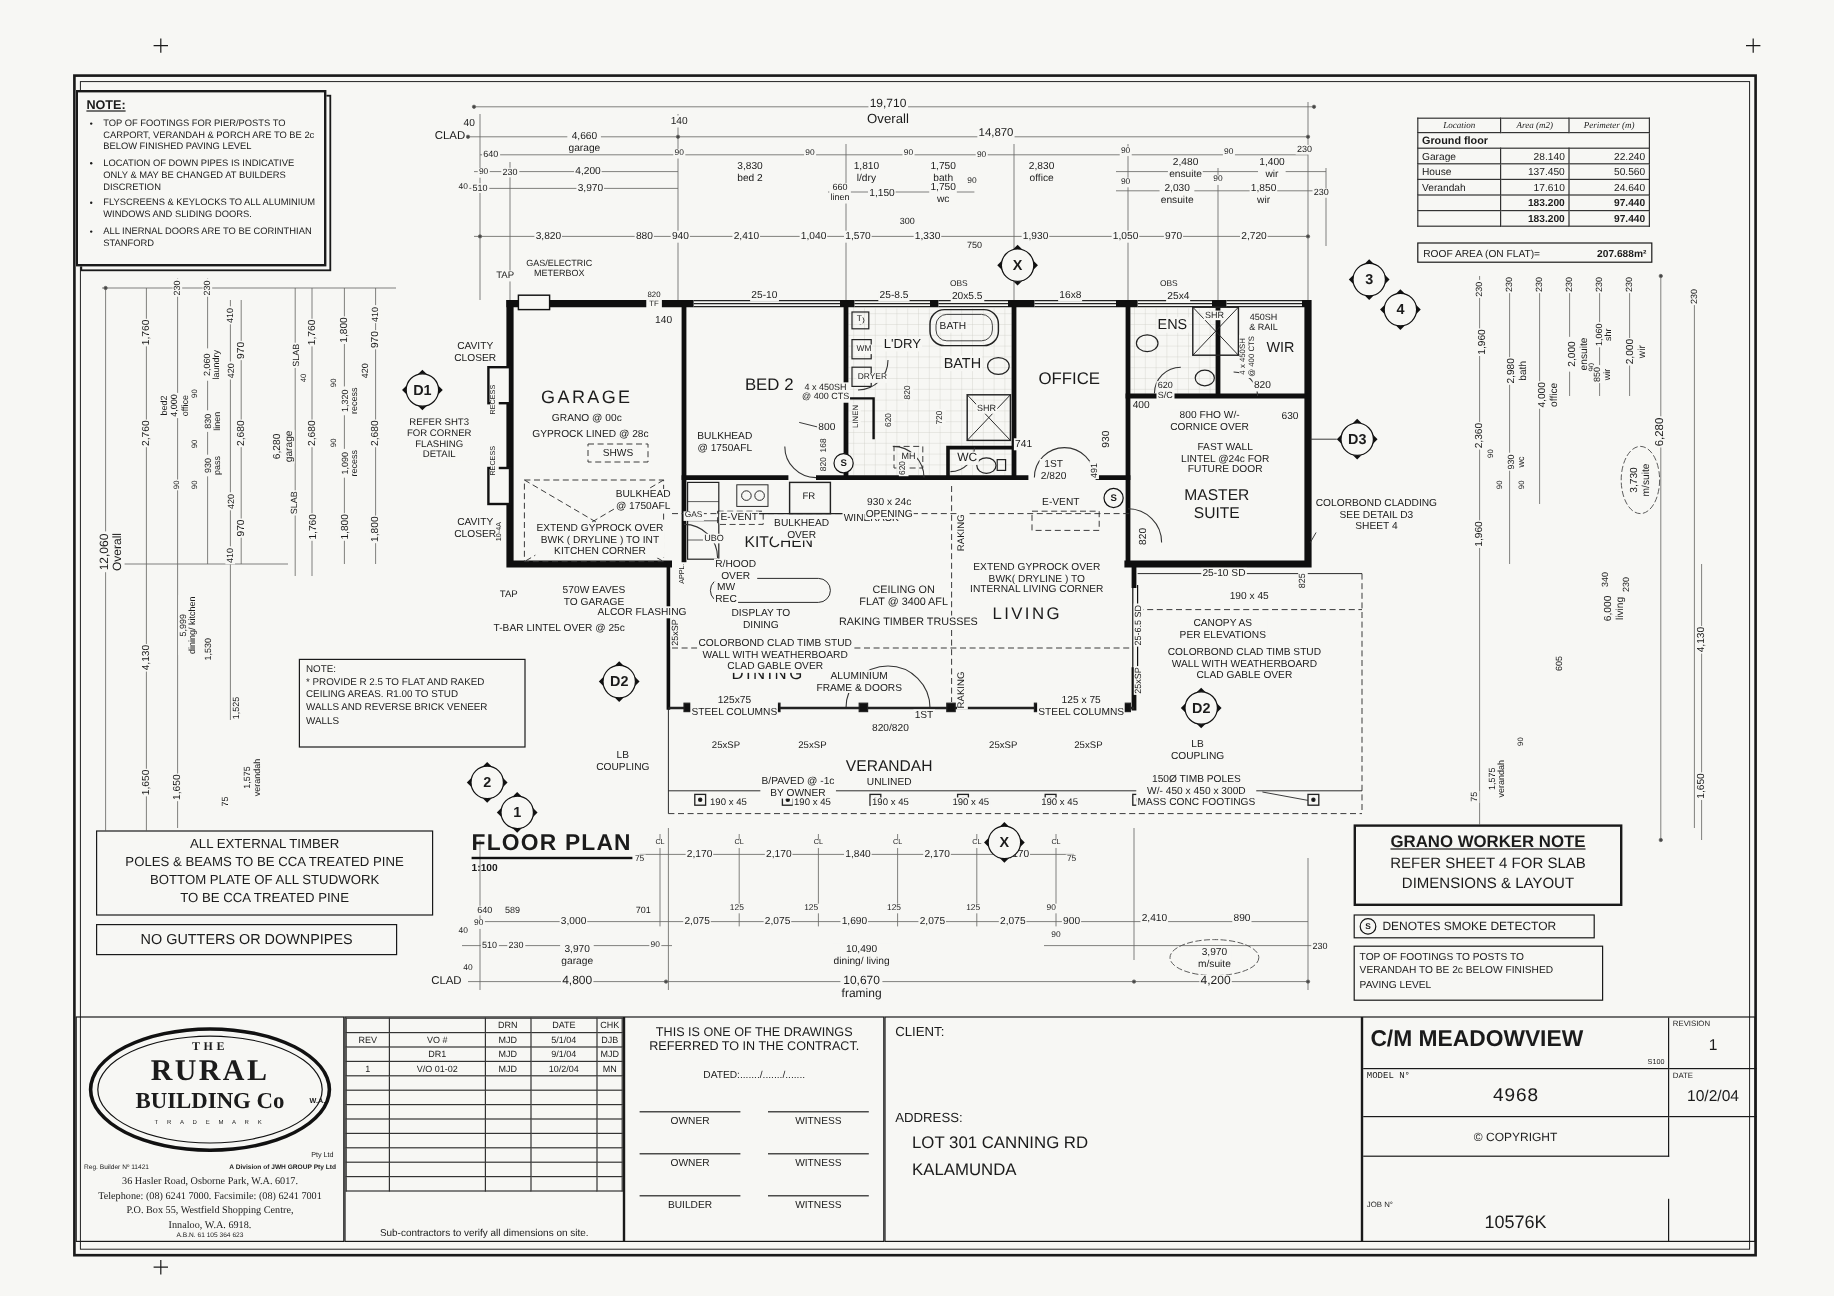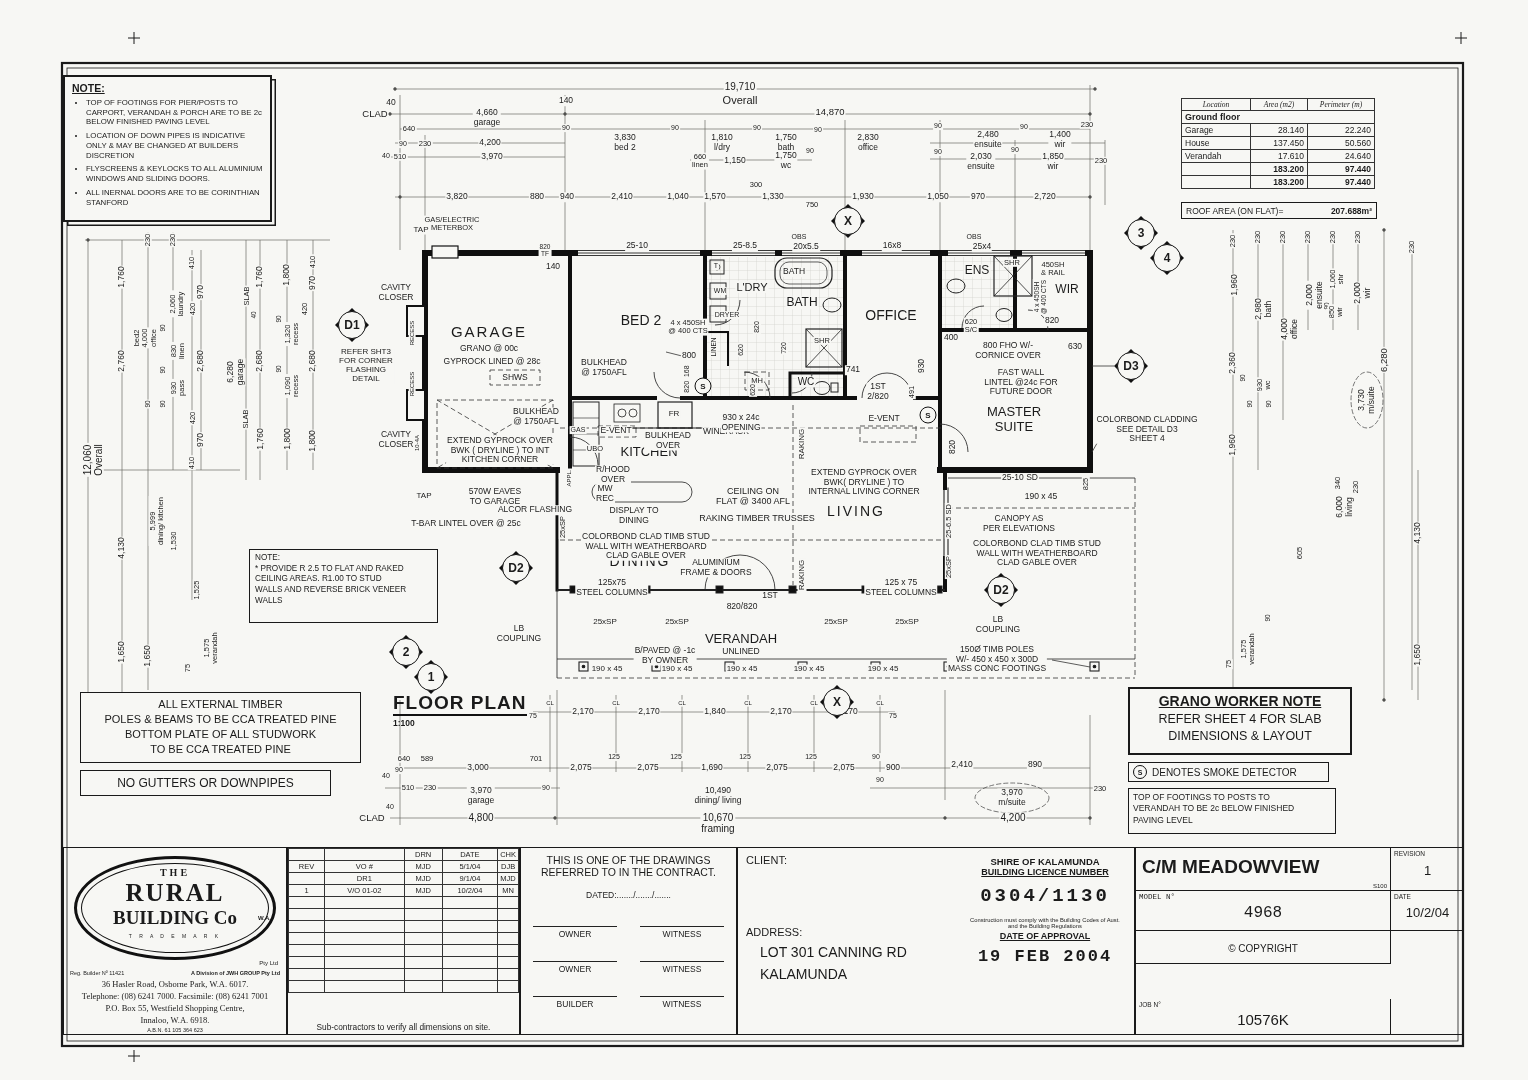--- a/index.html
+++ b/index.html
@@ -245,21 +245,21 @@
       <span class="pt" style="left: 545px; top: 250px; font-size: 6.5px; transform: translate(-50%, -50%);">820
 TF</span>
       <span class="pt" style="left: 553px; top: 267px; transform: translate(-50%, -50%);">140</span>
       <span class="pt" style="left: 637px; top: 246px; transform: translate(-50%, -50%);">25-10</span>
       <span class="pt" style="left: 745px; top: 246px; transform: translate(-50%, -50%);">25-8.5</span>
       <span class="pt" style="left: 799px; top: 237px; font-size: 7px; transform: translate(-50%, -50%);">OBS</span>
       <span class="pt" style="left: 806px; top: 247px; transform: translate(-50%, -50%);">20x5.5</span>
       <span class="pt" style="left: 892px; top: 246px; transform: translate(-50%, -50%);">16x8</span>
       <span class="pt" style="left: 974px; top: 237px; font-size: 7px; transform: translate(-50%, -50%);">OBS</span>
       <span class="pt" style="left: 982px; top: 247px; transform: translate(-50%, -50%);">25x4</span>
-      <span class="pt" style="left: 452px; top: 224px; font-size: 7.5px; transform: translate(-50%, -50%);">GAS/ELECTRIC
+      <span class="pt" style="left: 466px; top: 224px; font-size: 7.5px; transform: translate(-50%, -50%);">GAS/ELECTRIC
 METERBOX</span>
       <span class="pt" style="left: 421px; top: 230px; font-size: 8px; transform: translate(-50%, -50%);">TAP</span>
       <span class="pt" style="left: 396px; top: 293px; transform: translate(-50%, -50%);">CAVITY
 CLOSER</span>
       <span class="pt" style="left: 396px; top: 440px; transform: translate(-50%, -50%);">CAVITY
 CLOSER</span>
       <span class="pt" style="left: 366px; top: 366px; font-size: 8px; transform: translate(-50%, -50%);">REFER SHT3
 FOR CORNER
 FLASHING
 DETAIL</span>
@@ -833,29 +833,20 @@
       <div class="sig">BUILDER</div>
       <div class="sig">WITNESS</div>
     </div>
   </div>
 
   <div class="tb" style="left:737px;top:847px;width:398px;height:188px;">
     <div style="position:absolute;top:6px;left:8px;font-size:11px;">CLIENT:</div>
     <div style="position:absolute;top:78px;left:8px;font-size:11px;">ADDRESS:</div>
     <div style="position:absolute;top:96px;left:22px;font-size:14px;">LOT 301 CANNING RD</div>
     <div style="position:absolute;top:118px;left:22px;font-size:14px;">KALAMUNDA</div>
-    <div style="position:absolute;top:8px;left:222px;width:170px;text-align:center;">
-      <div style="font-size:9.5px;font-weight:700;">SHIRE OF KALAMUNDA</div>
-      <div style="font-size:9px;font-weight:700;text-decoration:underline;">BUILDING LICENCE NUMBER</div>
-      <div class="mono" style="font-size:19px;font-weight:700;letter-spacing:3px;margin-top:8px;">0304/1130</div>
-      <div style="font-size:5.8px;margin-top:10px;">Construction must comply with the Building Codes of Aust.</div>
-      <div style="font-size:5.8px;">and the Building Regulations</div>
-      <div style="font-size:9px;font-weight:700;text-decoration:underline;margin-top:2px;">DATE OF APPROVAL</div>
-      <div class="mono" style="font-size:17px;font-weight:700;letter-spacing:2px;margin-top:6px;">19 FEB 2004</div>
-    </div>
   </div>
 
   <div class="tb" style="left:1135px;top:847px;width:328px;height:188px;">
     <div class="tb" style="left:0;top:0;width:255px;height:43px;border-width:0 1.5px 1.5px 0;">
       <div style="position:absolute;left:6px;top:8px;font-size:19px;font-weight:700;white-space:nowrap;">C/M MEADOWVIEW</div>
       <div style="position:absolute;right:3px;bottom:1px;font-size:6px;">S100</div>
     </div>
     <div class="tb" style="left:255px;top:0;width:73px;height:43px;border-width:0 0 1.5px 0;">
       <div class="cell-lbl">REVISION</div>
       <div class="cell-val" style="font-size:13px;">1</div>

